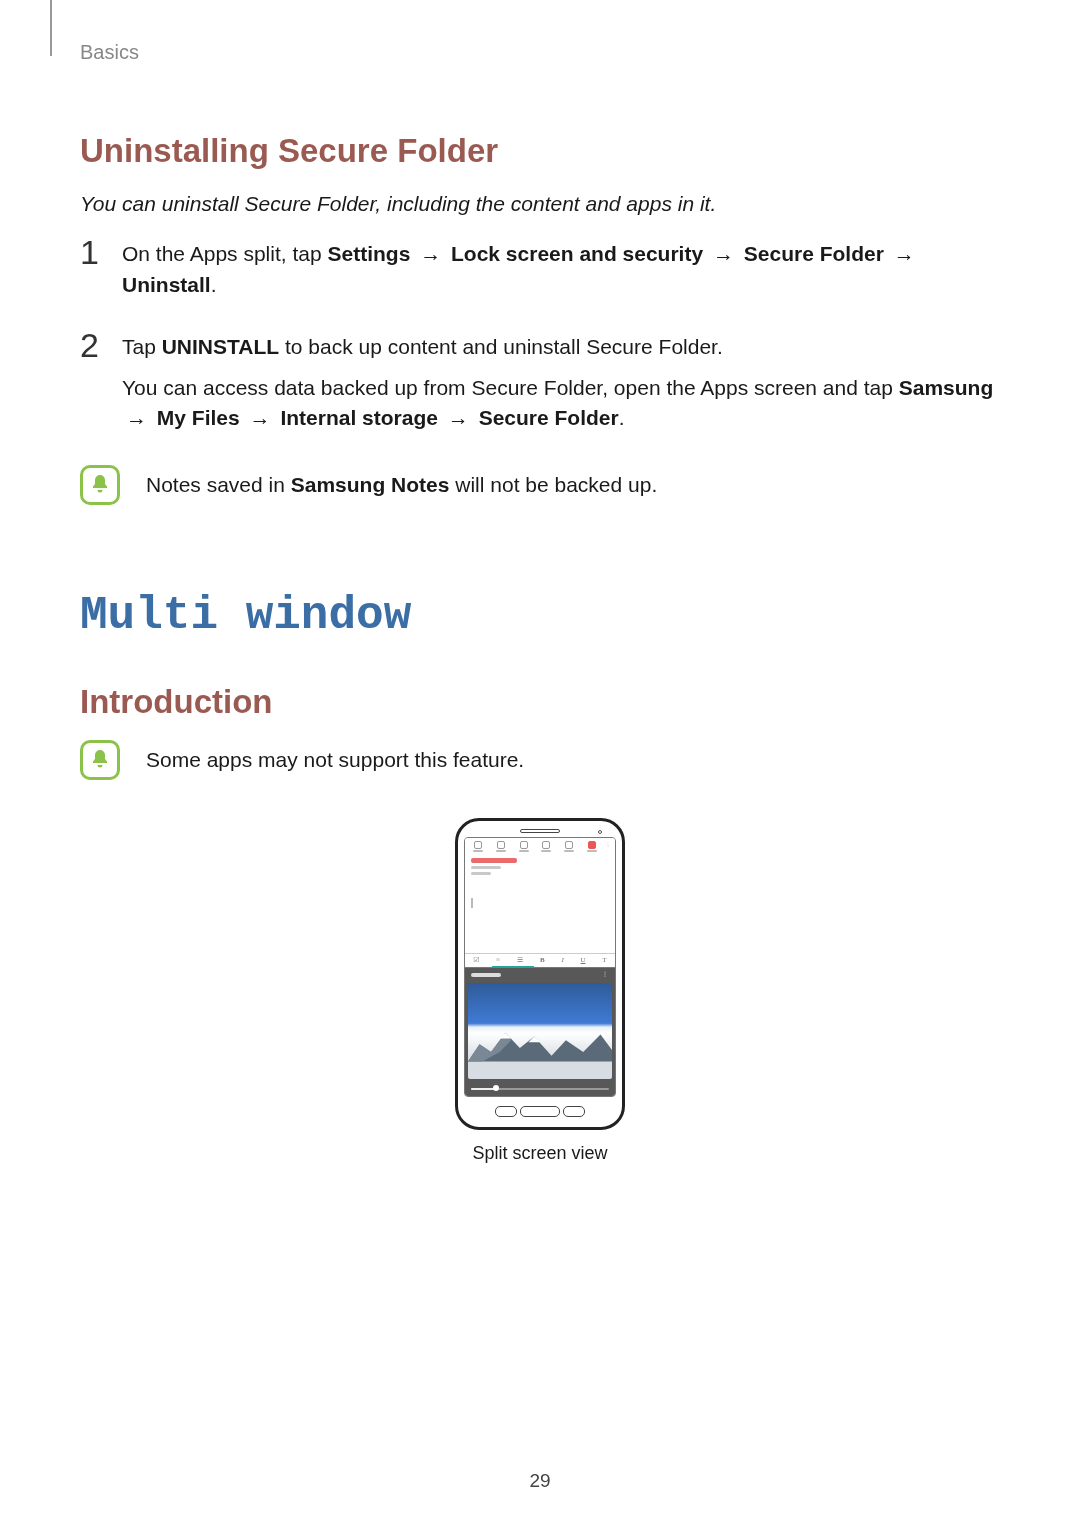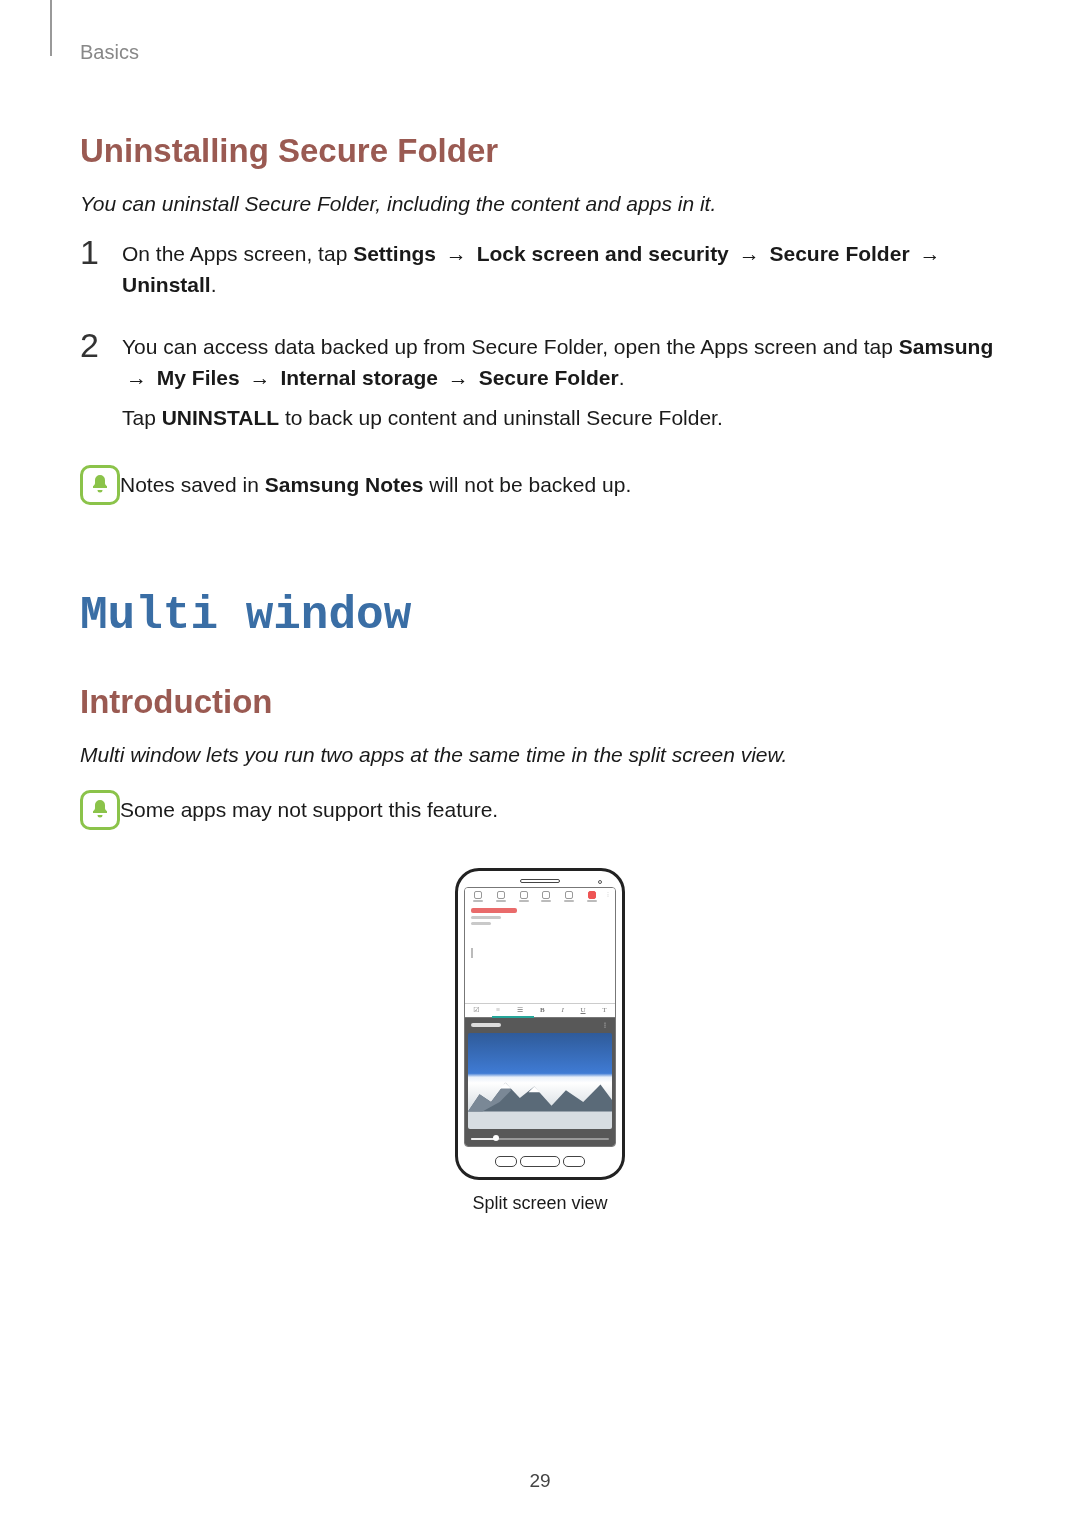--- a/index.html
+++ b/index.html
@@ -71,20 +71,21 @@
     font-weight: 300;
     position: relative;
     top: -4px;
   }
   .step-body p { margin: 0 0 10px 0; }
   .bold { font-weight: 700; }
   .arrow { padding: 0 4px; }
   .note {
     display: flex;
     align-items: center;
+    gap: 26px;
     margin: 4px 0 0 0;
   }
   .note-icon {
     flex: 0 0 40px;
     width: 40px;
     height: 40px;
     border: 3px solid var(--note-green);
     border-radius: 10px;
     display: flex;
     align-items: center;
@@ -247,67 +248,66 @@
   <p class="running-head">Basics</p>
 
   <h2 class="section">Uninstalling Secure Folder</h2>
   <p class="body">You can uninstall Secure Folder, including the content and apps in it.</p>
 
   <div class="steps">
     <div class="step">
       <div class="step-num">1</div>
       <div class="step-body">
         <p>
-          <span>On the Apps screen, tap </span>
+          <span>On the Apps split, tap </span>
           <span class="bold">Settings</span>
           <span class="arrow">→</span>
           <span class="bold">Lock screen and security</span>
           <span class="arrow">→</span>
           <span class="bold">Secure Folder</span>
           <span class="arrow">→</span>
           <span class="bold">Uninstall</span><span>.</span>
         </p>
       </div>
     </div>
 
     <div class="step">
       <div class="step-num">2</div>
       <div class="step-body">
         <p>
+          <span>Tap </span><span class="bold">UNINSTALL</span><span> to back up content and uninstall Secure Folder.</span>
+        </p>
+        <p>
           <span>You can access data backed up from Secure Folder, open the Apps screen and tap </span>
           <span class="bold">Samsung</span>
           <span class="arrow">→</span>
           <span class="bold">My Files</span>
           <span class="arrow">→</span>
           <span class="bold">Internal storage</span>
           <span class="arrow">→</span>
           <span class="bold">Secure Folder</span><span>.</span>
-        </p>
-        <p>
-          <span>Tap </span><span class="bold">UNINSTALL</span><span> to back up content and uninstall Secure Folder.</span>
         </p>
       </div>
     </div>
   </div>
 
   <div class="note">
     <div class="note-icon">
       <svg viewBox="0 0 24 24" fill="currentColor">
           <path d="M12 2a5 5 0 0 0-5 5v3.3c0 .6-.24 1.17-.66 1.6L5 13.2V15h14v-1.8l-1.34-1.3a2.3 2.3 0 0 1-.66-1.6V7a5 5 0 0 0-5-5zm-2.5 15a2.5 2.5 0 0 0 5 0h-5z"></path>
         </svg>
     </div>
     <p class="note-text">
       <span>Notes saved in </span><span class="bold">Samsung Notes</span><span> will not be backed up.</span>
     </p>
   </div>
 
   <h1 class="big">Multi window</h1>
 
   <h2 class="section">Introduction</h2>
-  <p class="body">Multi window lets you run two apps at the same time in the split screen view.</p>
 
   <div class="note">
     <div class="note-icon">
       <svg viewBox="0 0 24 24" fill="currentColor">
           <path d="M12 2a5 5 0 0 0-5 5v3.3c0 .6-.24 1.17-.66 1.6L5 13.2V15h14v-1.8l-1.34-1.3a2.3 2.3 0 0 1-.66-1.6V7a5 5 0 0 0-5-5zm-2.5 15a2.5 2.5 0 0 0 5 0h-5z"></path>
         </svg>
     </div>
     <p class="note-text">Some apps may not support this feature.</p>
   </div>
 

